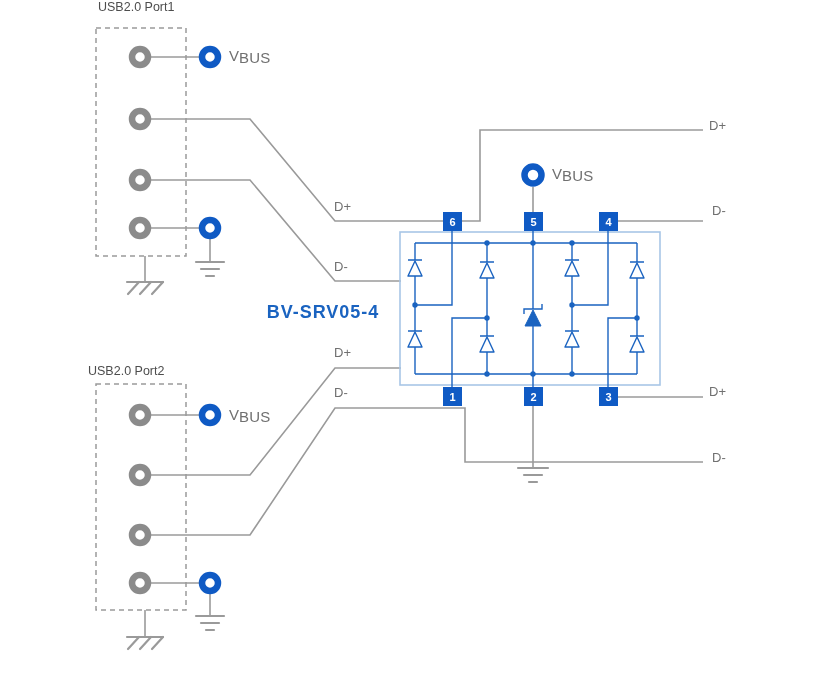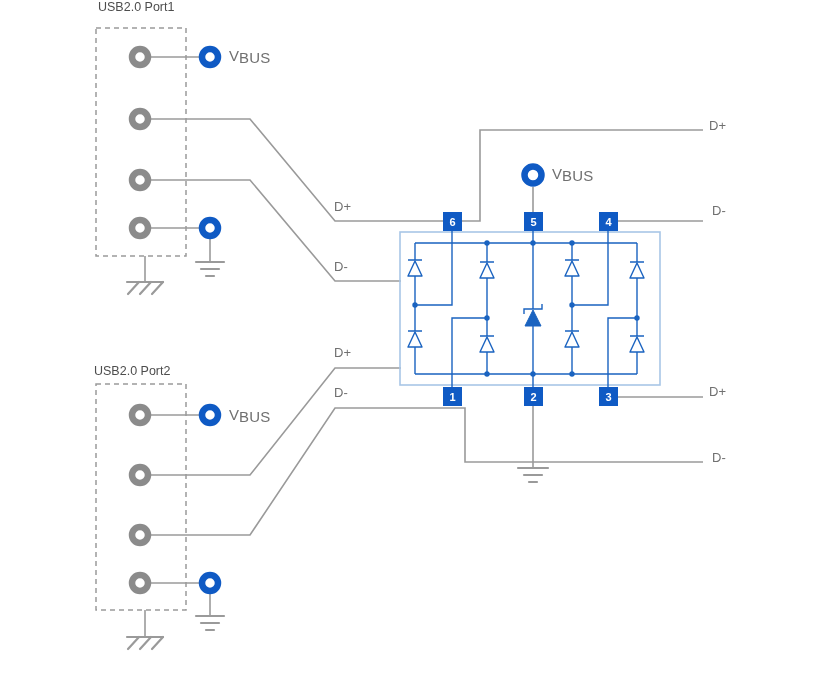--- a/index.html
+++ b/index.html
@@ -181,22 +181,23 @@
         <text class="pin-num" x="533.5" y="226">5</text>
         <text class="pin-num" x="608.5" y="226">4</text>
         <text class="pin-num" x="452.5" y="401">1</text>
         <text class="pin-num" x="533.5" y="401">2</text>
         <text class="pin-num" x="608.5" y="401">3</text>
       </g>
     </g>
   </svg>
 
   <div class="port-lbl" style="left:98px;top:0">USB2.0 Port1</div>
-  <div class="port-lbl" style="left:94px;top:364px">USB2.0 Port2</div>
-
+  <div class="port-lbl" style="left:88px;top:364px">USB2.0 Port2</div>
+
+  <div class="part-lbl" style="left:250px;top:302px">BV-SRV05-4</div>
 
   <div class="vbus-label" style="left:229px;top:47px">
     <span class="v">V</span><span class="vsub">BUS</span>
   </div>
   <div class="vbus-label" style="left:552px;top:165px">
     <span class="v">V</span><span class="vsub">BUS</span>
   </div>
   <div class="vbus-label" style="left:229px;top:406px">
     <span class="v">V</span><span class="vsub">BUS</span>
   </div>

